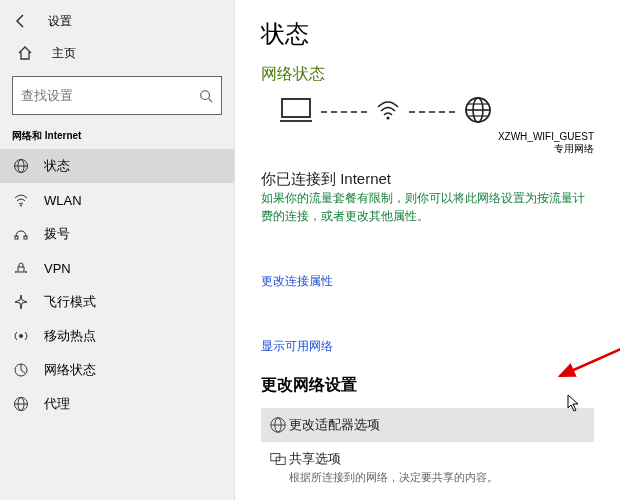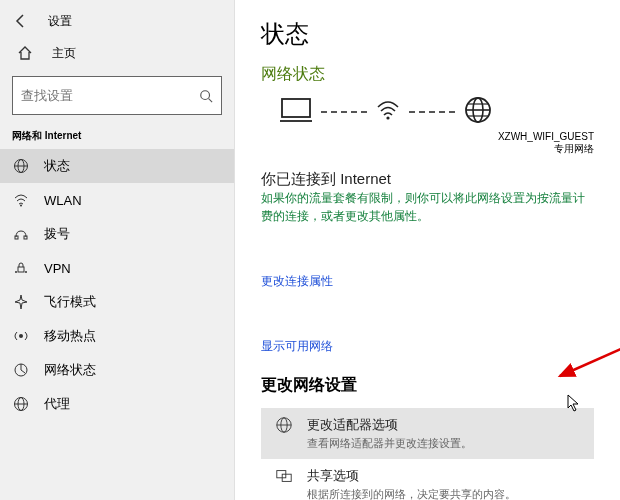--- a/index.html
+++ b/index.html
@@ -18,21 +18,21 @@
 .main { flex: 1; padding: 18px 26px 0 26px; overflow: hidden; position: relative; }
 h1 { font-size: 24px; font-weight: 400; margin-bottom: 14px; }
 h2 { font-size: 16px; font-weight: 400; color: #4d7c0f; margin-bottom: 10px; }
 .net-diagram { display: flex; align-items: center; gap: 8px; margin: 6px 0 2px 18px; }
 .seg { border-top: 2px dashed #555; width: 46px; height: 0; }
 .net-label { text-align: right; font-size: 10px; margin: 2px 0 14px 18px; }
 .conn-head { font-size: 15px; font-weight: 400; margin-bottom: 0; color: #222; }
 .conn-text { font-size: 12px; color: #15803d; line-height: 1.5; margin-bottom: 12px; }
 .link { color: #1d4ed8; font-size: 12px; margin-bottom: 10px; cursor: default; margin-top: 48px; }
 .change-head { font-size: 16px; font-weight: 700; margin: 20px 0 12px; }
-.option-row { display: flex; align-items: flex-start; gap: 14px; padding: 8px 14px; }
+.option-row { display: flex; align-items: flex-start; gap: 2px; padding: 8px 8px; }
 .option-row.hl { background: #e4e4e4; }
 .option-text .t { font-size: 13px; color: #222; }
 .option-text .s { font-size: 11px; color: #666; margin-top: 2px; }
 .cursor-ptr { position: absolute; left: 332px; top: 394px; pointer-events: none; }
 
 svg line.arrow { stroke: #d00; stroke-width: 2.5; }
 .arrow-svg { position: absolute; top: 278px; left: 310px; pointer-events: none; }
 </style>
 </head>
 <body>
@@ -181,21 +181,20 @@
   <div class="option-row hl">
     <span class="icon">
         <svg width="20" height="20" viewBox="0 0 20 20">
           <circle cx="10" cy="10" r="8" stroke="#333" fill="none"></circle>
           <ellipse cx="10" cy="10" rx="3.5" ry="8" stroke="#333" fill="none"></ellipse>
           <line x1="2" y1="10" x2="18" y2="10" stroke="#333"></line>
         </svg>
       </span>
     <div class="option-text">
       <div class="t">更改适配器选项</div>
-      <div class="s">查看网络适配器并更改连接设置。</div>
     </div>
   </div>
   <div class="option-row">
     <span class="icon">
         <svg width="20" height="20" viewBox="0 0 20 20">
           <rect x="2" y="4" width="10" height="8" stroke="#333" fill="none"></rect>
           <rect x="8" y="8" width="10" height="8" stroke="#333" fill="none"></rect>
         </svg>
       </span>
     <div class="option-text">

